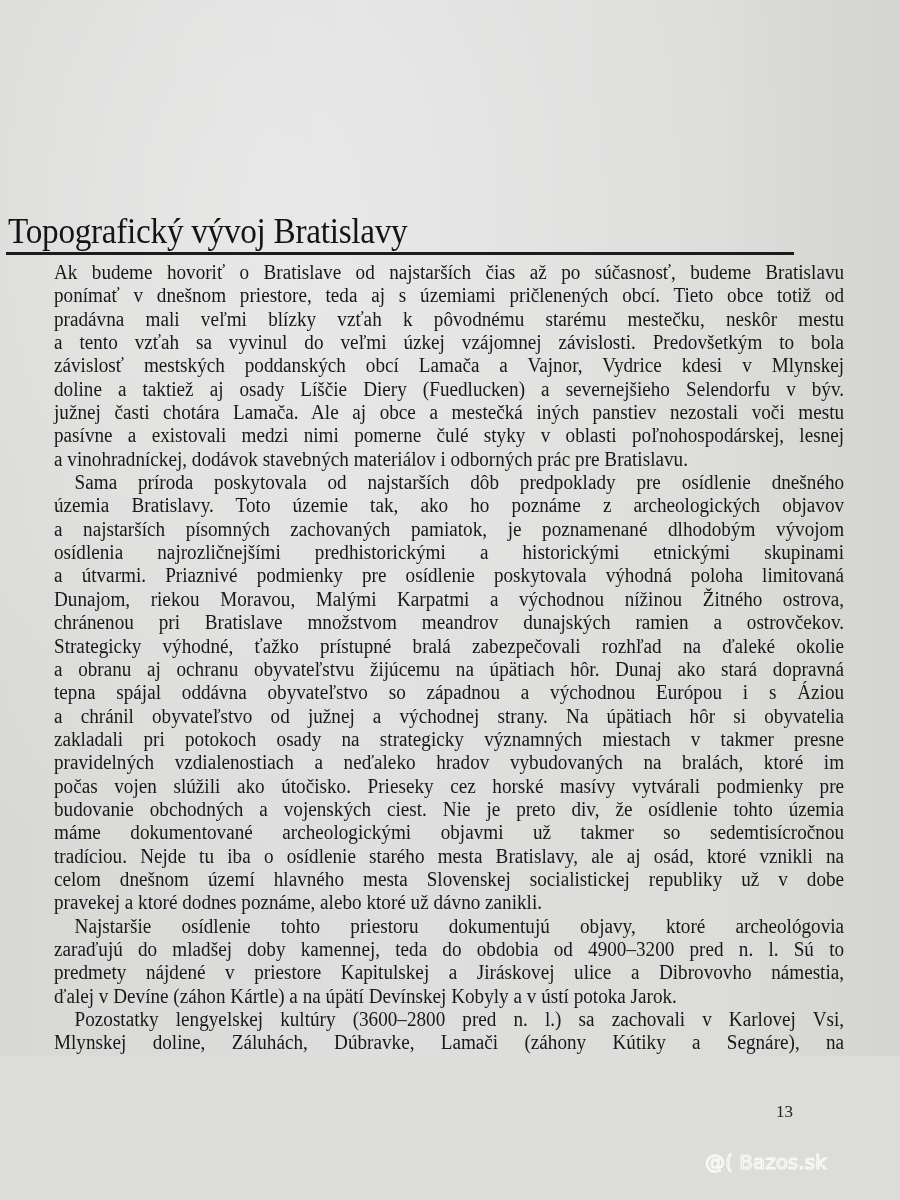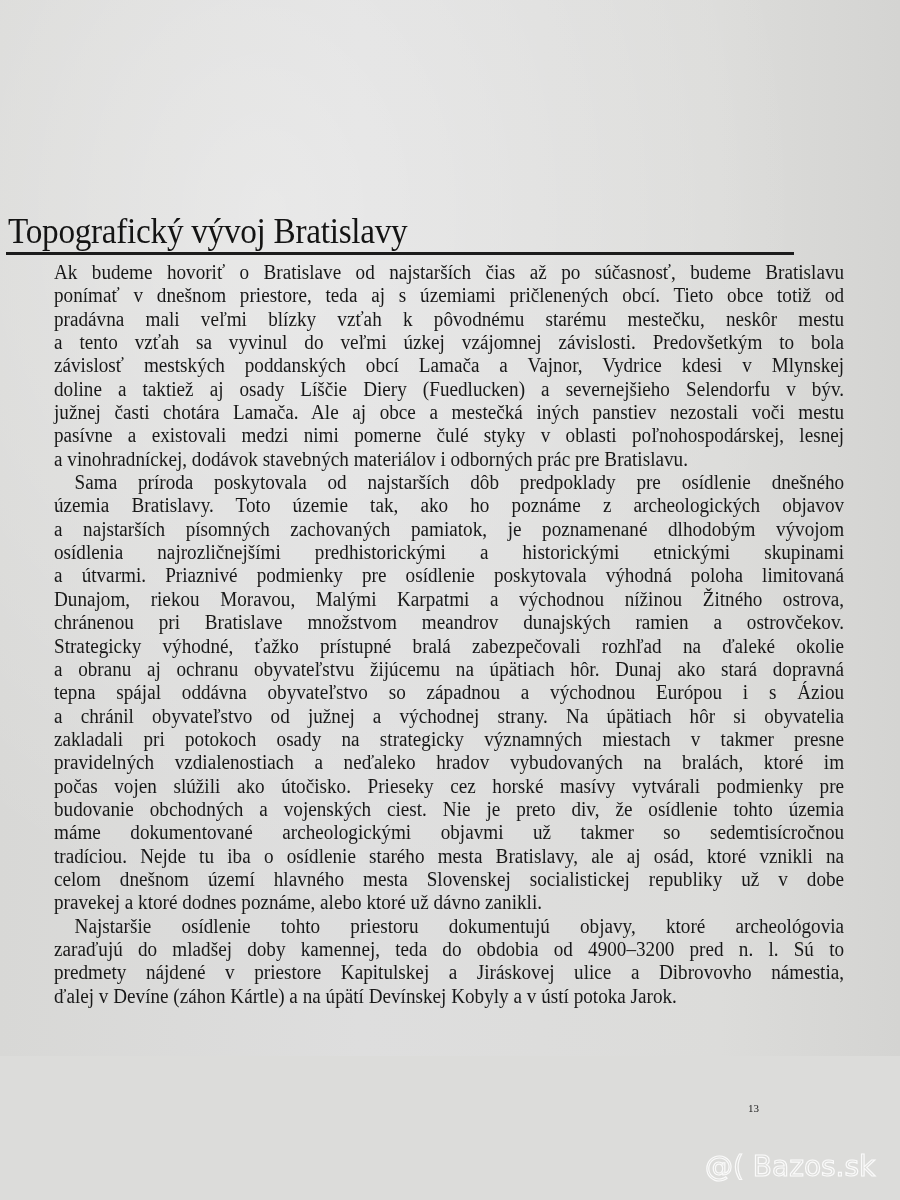--- a/index.html
+++ b/index.html
@@ -65,31 +65,31 @@
     }
     .line.last {
       text-align-last: left;
     }
     .line.indent {
       padding-left: 22px;
       width: 823px;
     }
     .page-number {
       position: absolute;
-      left: 748px;
+      left: 776px;
       top: 1102px;
-      font-size: 11px;
+      font-size: 17px;
       color: #222;
     }
     .watermark {
       position: absolute;
       left: 705px;
       top: 1150px;
       font-family: "DejaVu Sans", sans-serif;
-      font-size: 28px;
+      font-size: 20px;
       color: transparent;
       -webkit-text-stroke: 1.2px rgba(255,255,255,0.85);
       letter-spacing: 0px;
       white-space: nowrap;
     }
   </style>
 </head>
 <body>
 
 <div class="page">
@@ -133,18 +133,22 @@
       <span class="line last">pravekej a ktoré dodnes poznáme, alebo ktoré už dávno zanikli.</span>
     </div>
 
     <div>
       <span class="line indent">Najstaršie osídlenie tohto priestoru dokumentujú objavy, ktoré archeológovia</span>
       <span class="line">zaraďujú do mladšej doby kamennej, teda do obdobia od 4900–3200 pred n. l. Sú to</span>
       <span class="line">predmety nájdené v priestore Kapitulskej a Jiráskovej ulice a Dibrovovho námestia,</span>
       <span class="line last">ďalej v Devíne (záhon Kártle) a na úpätí Devínskej Kobyly a v ústí potoka Jarok.</span>
     </div>
 
+    <div>
+      <span class="line indent">Pozostatky lengyelskej kultúry (3600–2800 pred n. l.) sa zachovali v Karlovej Vsi,</span>
+      <span class="line">Mlynskej doline, Záluhách, Dúbravke, Lamači (záhony Kútiky a Segnáre), na</span>
+    </div>
   </div>
 
   <div class="page-number">13</div>
 
   <div class="watermark">@( Bazos.sk</div>
 </div>
 
 </body></html>

